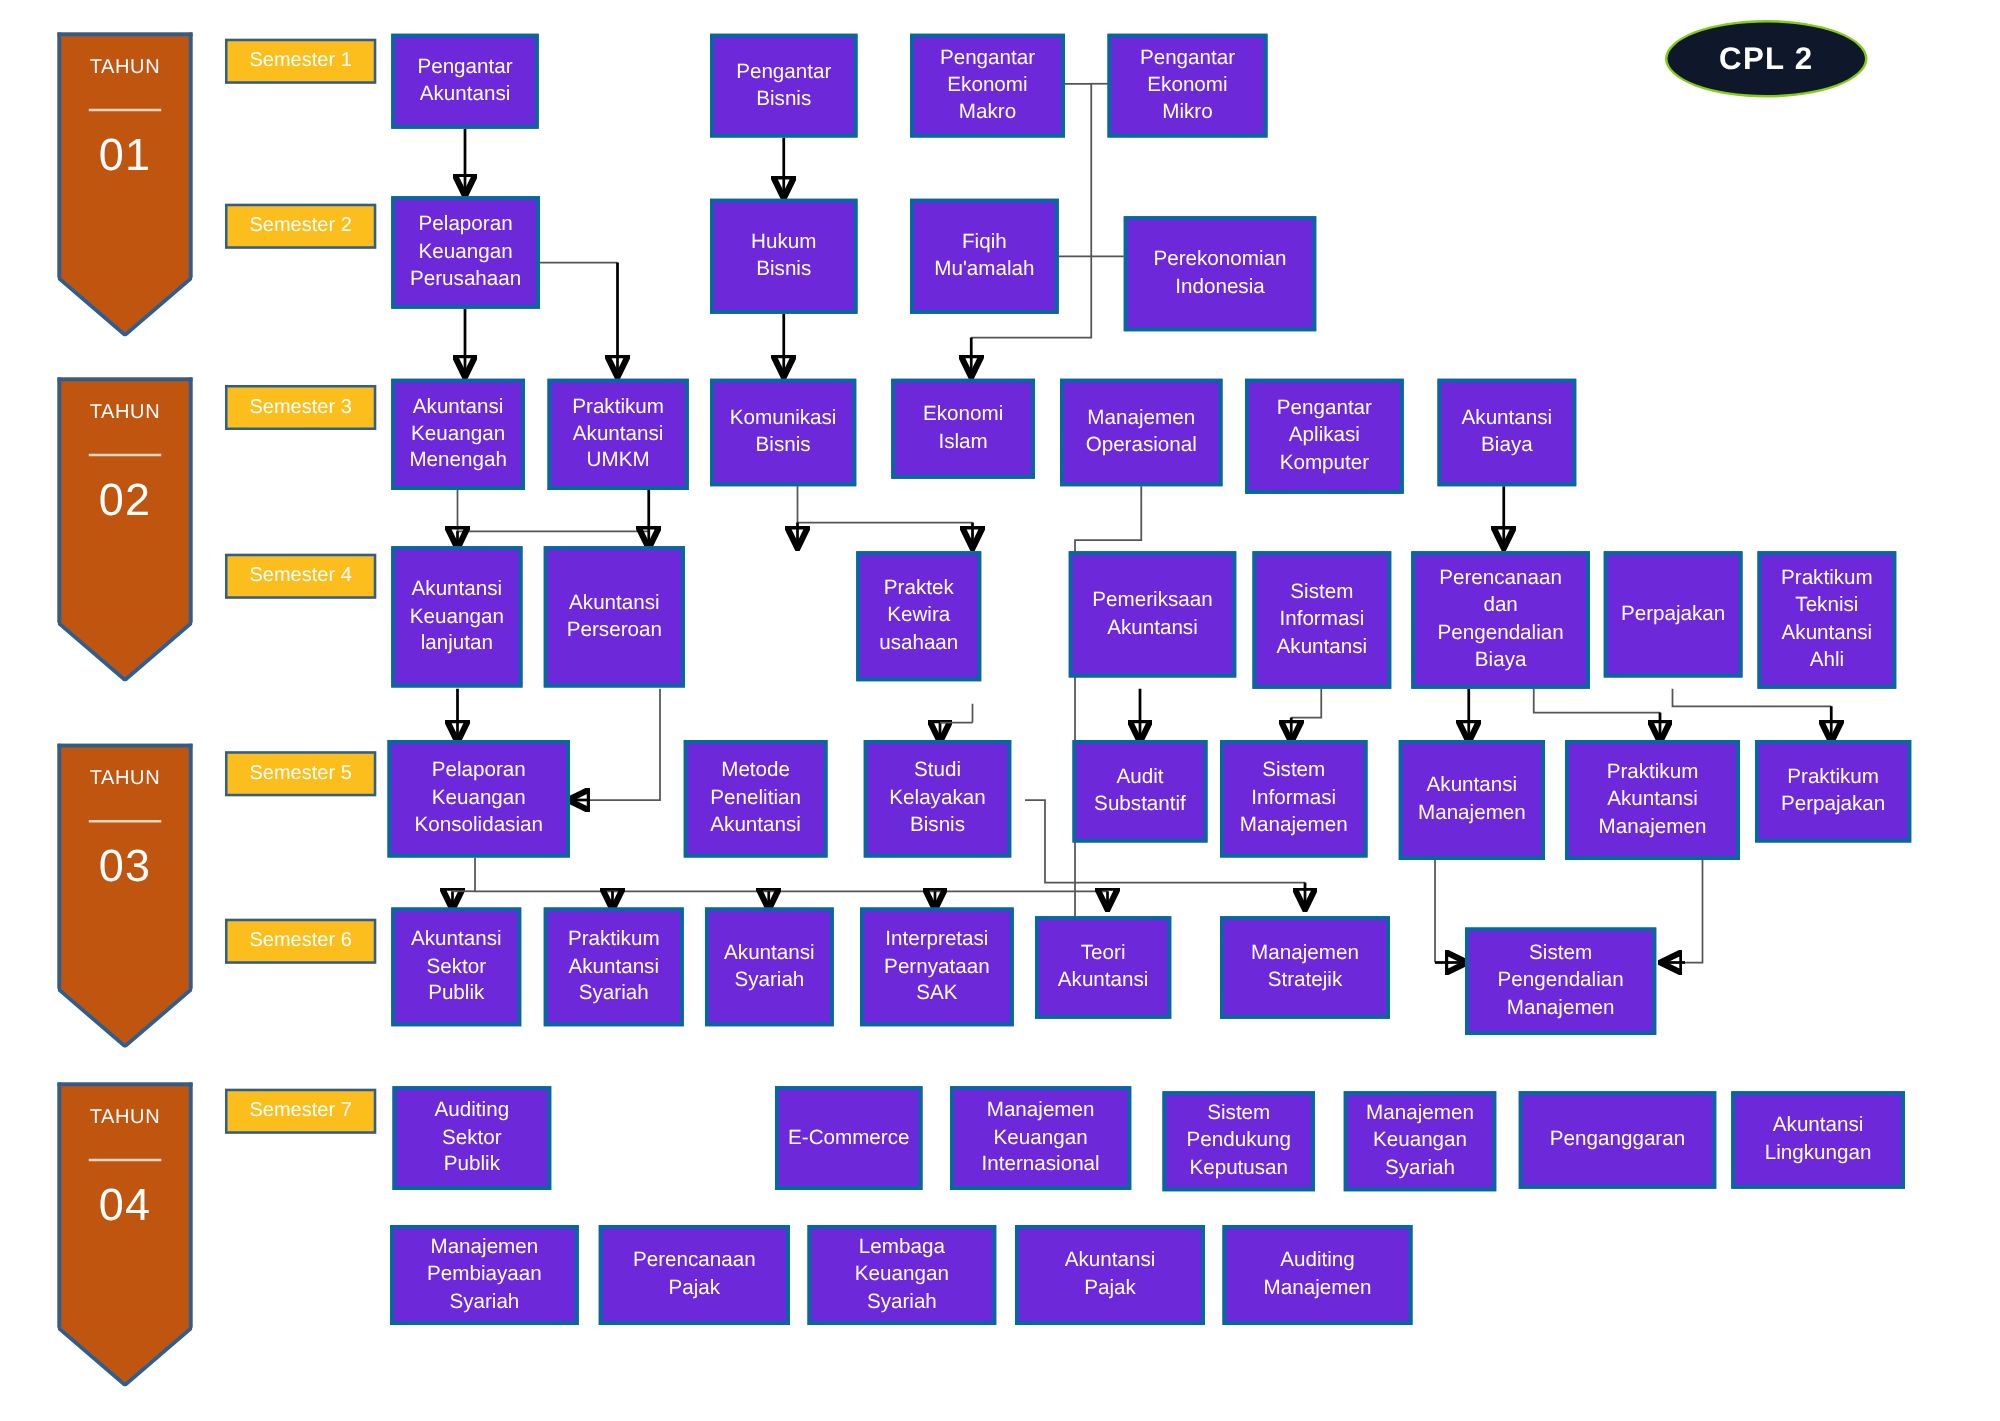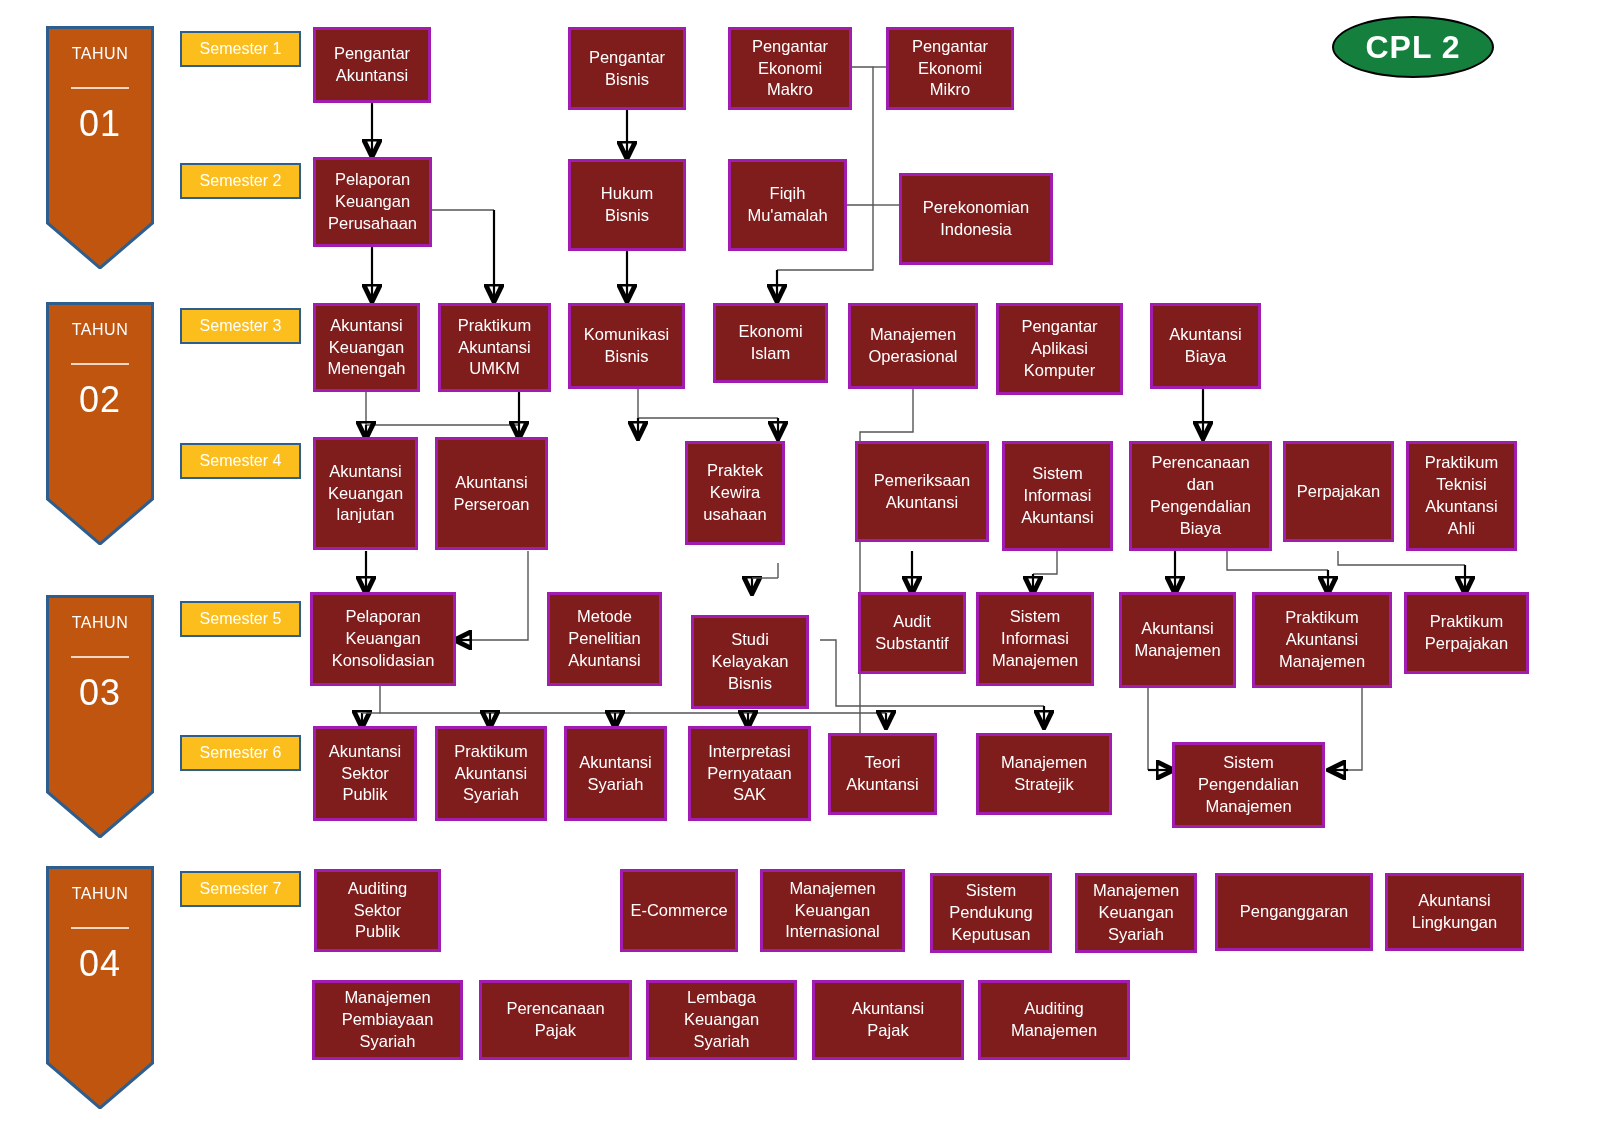--- a/index.html
+++ b/index.html
@@ -59,44 +59,44 @@
     display:flex;
     align-items:center;
     justify-content:center;
     text-align:center;
     line-height:1.1;
   }
 
   
   .course{
     position:absolute;
-    background:#7f1d1d;
-    border:3px solid #a21caf;
+    background:#6d28d9;
+    border:3px solid #0369a1;
     box-sizing:border-box;
     color:#ffffff;
     font-size:16.5px;
     line-height:1.32;
     display:flex;
     align-items:center;
     justify-content:center;
     text-align:center;
     padding:2px 4px;
     white-space:pre-line;
   }
 
   
   .cpl-badge{
     position:absolute;
-    background:#15803d;
-    border:2px solid #000000;
+    background:#0f172a;
+    border:2px solid #84cc16;
     border-radius:50%;
     box-sizing:border-box;
     color:#ffffff;
     font-weight:bold;
-    font-size:32px;
+    font-size:25px;
     letter-spacing:1px;
     display:flex;
     align-items:center;
     justify-content:center;
   }
 
   
   #wires{
     position:absolute;
     left:0;top:0;
@@ -306,21 +306,21 @@
 Teknisi
 Akuntansi
 Ahli</div>
 
   <div class="course" style="left:310px;top:592px;width:146px;height:94px;">Pelaporan
 Keuangan
 Konsolidasian</div>
   <div class="course" style="left:547px;top:592px;width:115px;height:94px;">Metode
 Penelitian
 Akuntansi</div>
-  <div class="course" style="left:691px;top:592px;width:118px;height:94px;margin-top:23px;">Studi
+  <div class="course" style="left:691px;top:592px;width:118px;height:94px;">Studi
 Kelayakan
 Bisnis</div>
   <div class="course" style="left:858px;top:592px;width:108px;height:82px;">Audit
 Substantif</div>
   <div class="course" style="left:976px;top:592px;width:118px;height:94px;">Sistem
 Informasi
 Manajemen</div>
   <div class="course" style="left:1119px;top:592px;width:117px;height:96px;">Akuntansi
 Manajemen</div>
   <div class="course" style="left:1252px;top:592px;width:140px;height:96px;">Praktikum

